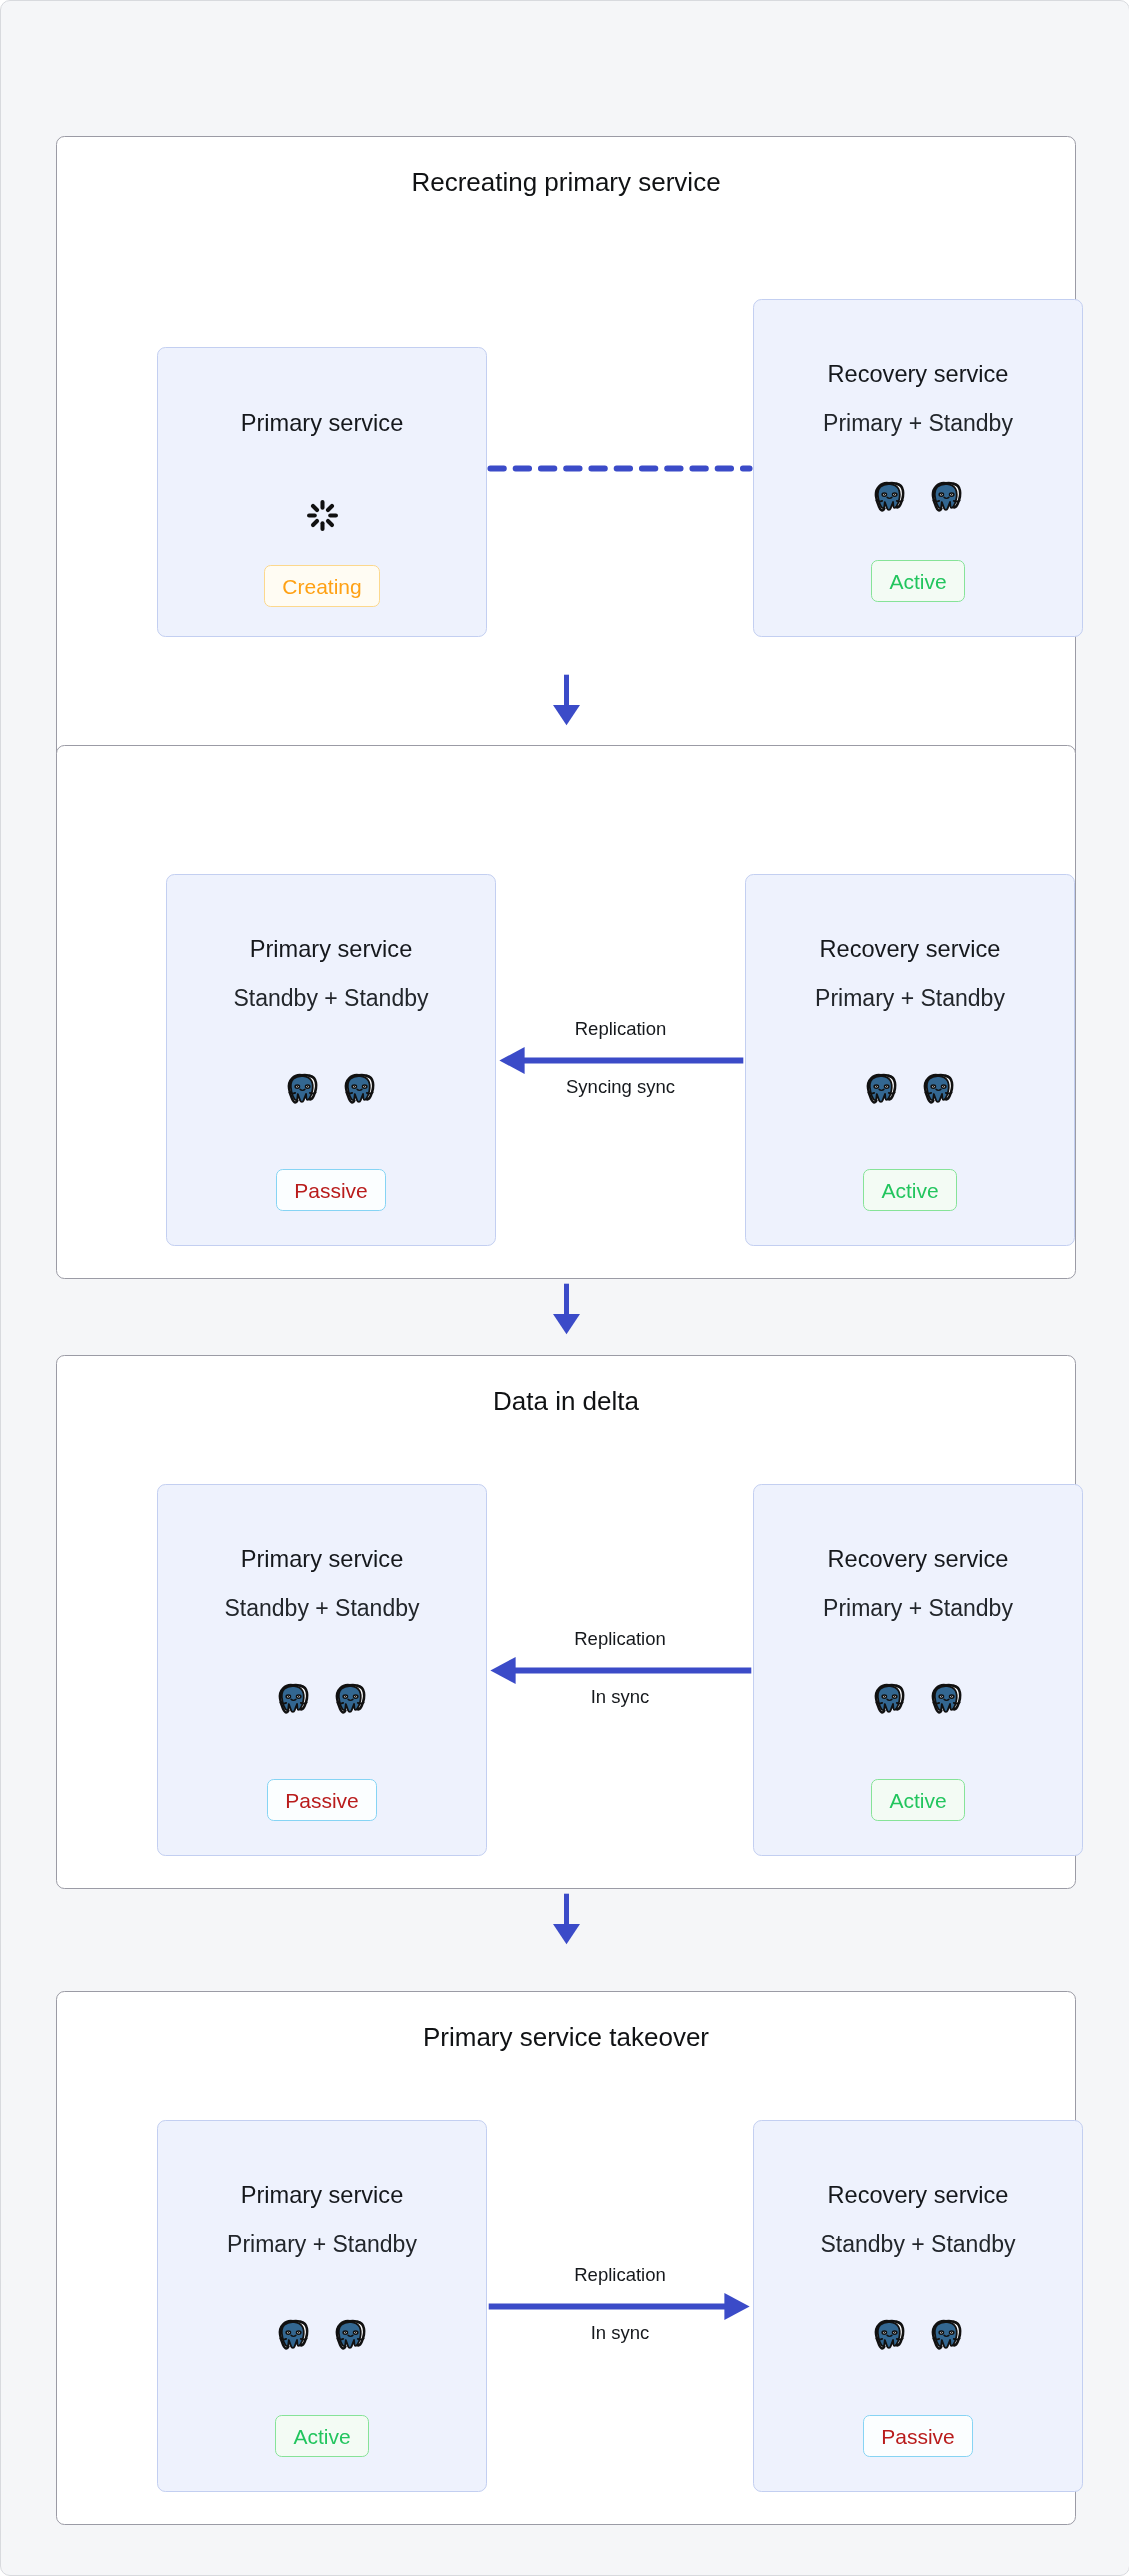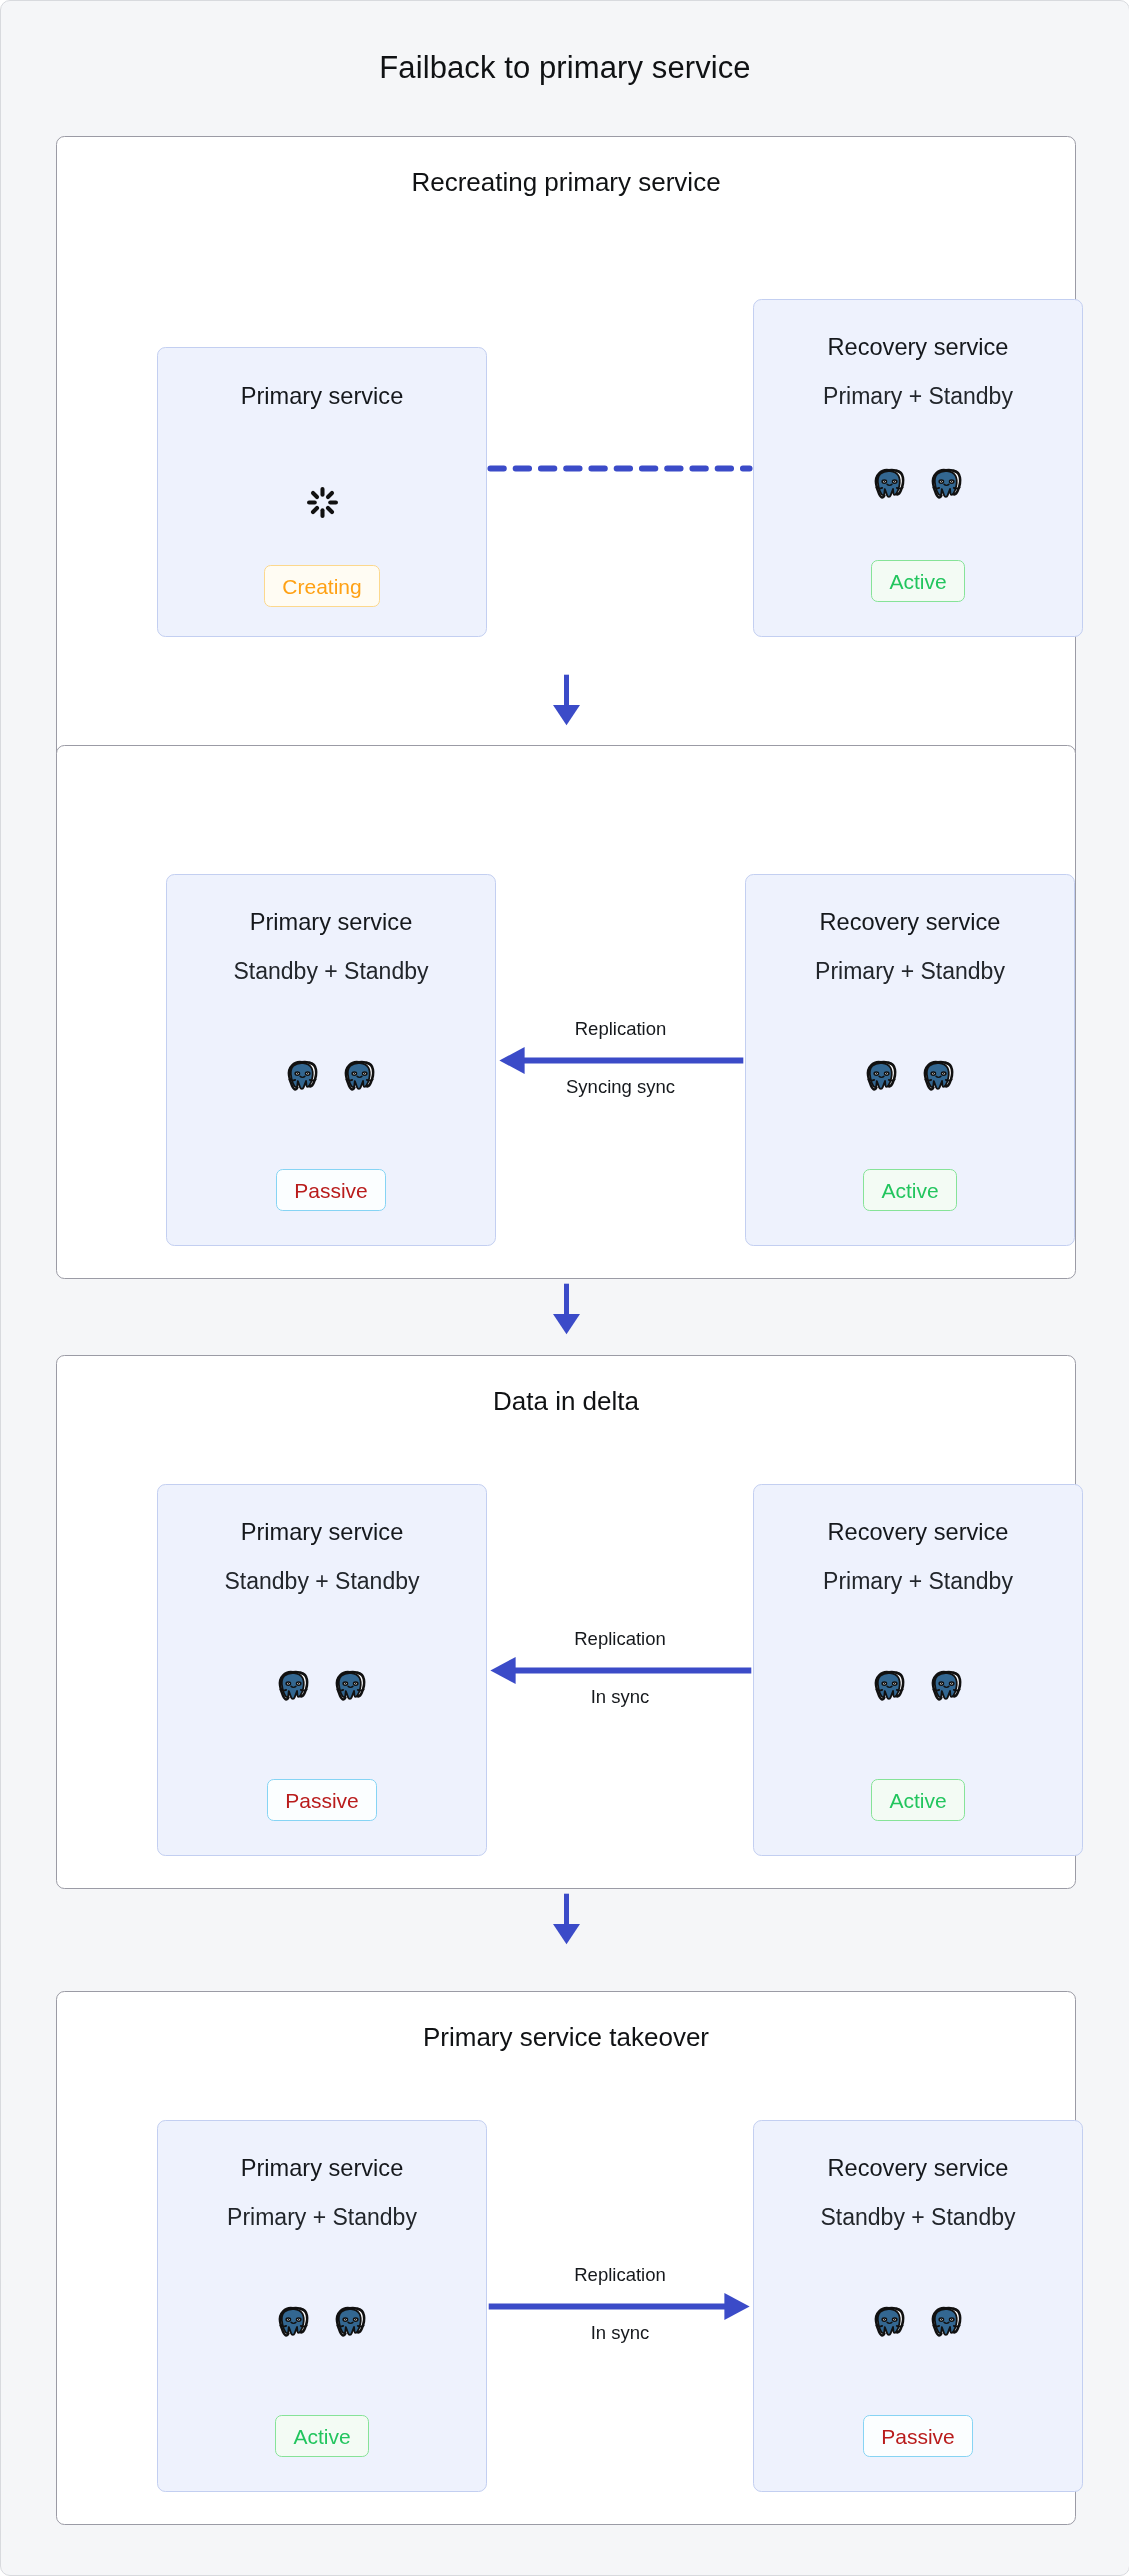--- a/index.html
+++ b/index.html
@@ -57,20 +57,21 @@
     border: 1.7px solid #c3cff1;
     border-radius: 8.4px;
     display: flex;
     flex-direction: column;
     align-items: center;
   }
   .svc-name {
     font-size: 23.6px;
     color: #15181c;
     white-space: nowrap;
+    margin-top: 27px;
   }
   .svc-sub {
     font-size: 23px;
     color: #22262b;
     white-space: nowrap;
   }
   .svc-nodes {
     display: flex;
     gap: 18.5px;
     align-items: center;
@@ -102,21 +103,20 @@
     color: #15181c;
     white-space: nowrap;
   }
   .repl-line { position: absolute; left: 0; top: 0; }
 </style>
 </head>
 <body>
 
 <div id="root">
 
-  <div class="page-title">Failback to primary service</div>
 
 <div class="panel" style="top: 135px; height: 664px;">
       <div class="panel-title" style="top: 30px;">Recreating primary service</div>
       <div class="svc" style="left: 100px; top: 210px; width: 330px; height: 290px;">
     <div style="height:35px"></div>
     <div class="svc-name">Primary service</div>
     <div style="flex:0 0 29px"></div>
 
     <div style="flex:1 1 auto"></div>
     <div class="svc-nodes">

